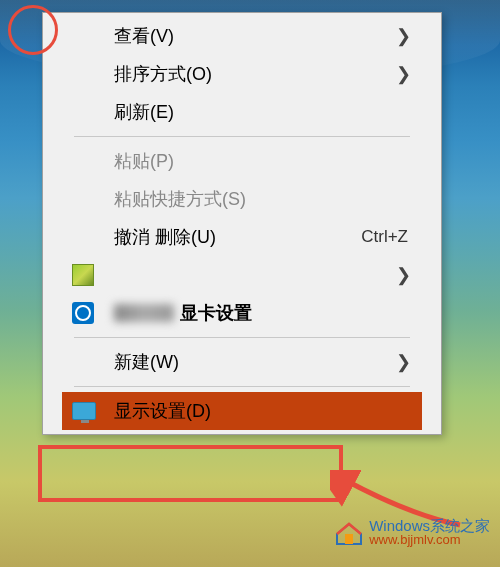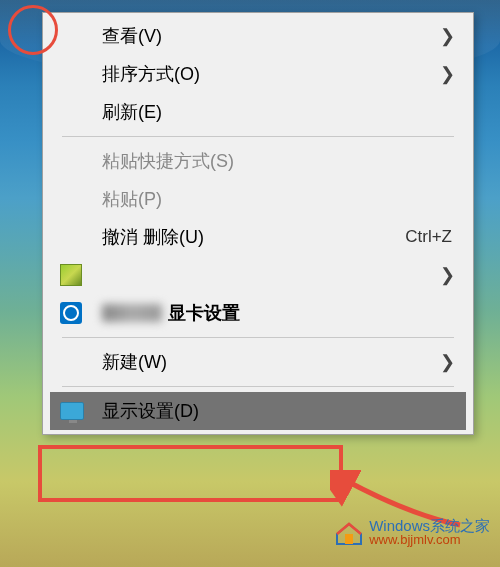--- a/index.html
+++ b/index.html
@@ -39,39 +39,39 @@
       width: 50px;
       height: 50px;
       border: 3px solid #e74c3c;
       border-radius: 50%;
       z-index: 100;
     }
     .context-menu {
       position: absolute;
       top: 12px;
       left: 42px;
-      width: 432px;
+      width: 400px;
       background: #f0f0f0;
       border: 1px solid #a0a0a0;
       box-shadow: 3px 3px 8px rgba(0,0,0,0.25);
-      padding: 4px 7px;
+      padding: 4px 19px;
       z-index: 50;
     }
     .menu-item {
       display: flex;
       align-items: center;
       height: 38px;
       padding: 0 14px 0 10px;
       font-size: 18px;
       color: #000;
       cursor: default;
       position: relative;
     }
     .menu-item.highlighted {
-      background: #737373;
+      background: #c2410c;
     }
     .menu-item.disabled {
       color: #888;
     }
     .icon-slot {
       width: 32px;
       height: 24px;
       display: flex;
       align-items: center;
       justify-content: flex-start;
@@ -232,26 +232,26 @@
 
   <div class="menu-item">
     <span class="icon-slot"></span>
     <span class="menu-label">刷新(E)</span>
   </div>
 
   <div class="menu-separator"></div>
 
   <div class="menu-item disabled">
     <span class="icon-slot"></span>
+    <span class="menu-label">粘贴(P)</span>
+  </div>
+
+  <div class="menu-item disabled">
+    <span class="icon-slot"></span>
     <span class="menu-label">粘贴快捷方式(S)</span>
-  </div>
-
-  <div class="menu-item disabled">
-    <span class="icon-slot"></span>
-    <span class="menu-label">粘贴(P)</span>
   </div>
 
   <div class="menu-item">
     <span class="icon-slot"></span>
     <span class="menu-label">撤消 删除(U)</span>
     <span class="menu-shortcut">Ctrl+Z</span>
   </div>
 
   <div class="menu-item">
     <span class="icon-slot">

